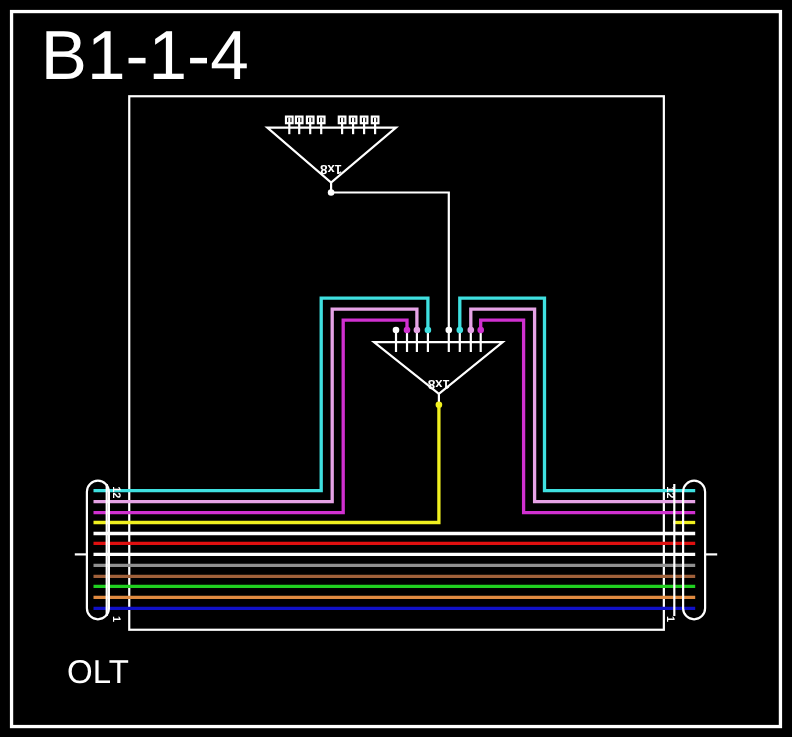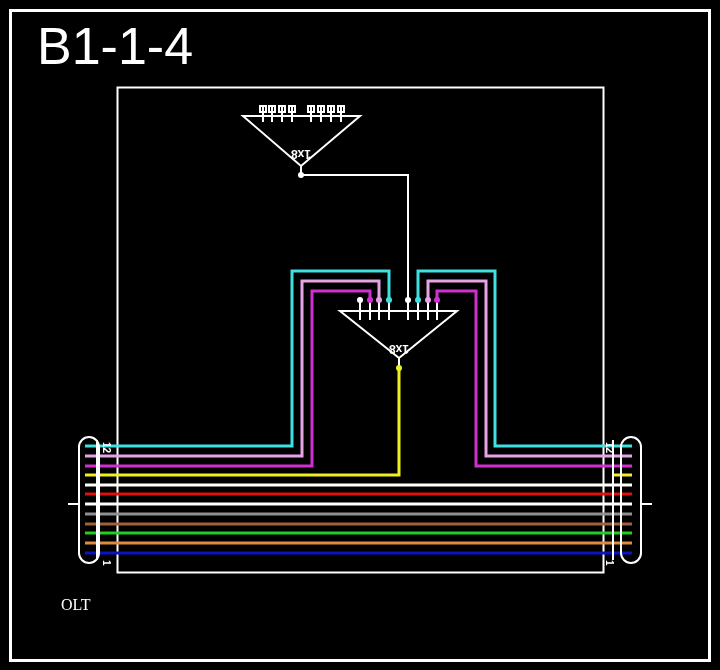--- a/index.html
+++ b/index.html
@@ -1,19 +1,19 @@
 <!DOCTYPE html>
 <html><head>
   <meta charset="utf-8">
   <style>
     html, body { margin: 0; padding: 0; background: #000; }
     body { width: 720px; height: 670px; position: relative; overflow: hidden; font-family: "Liberation Sans", sans-serif; }
     #diagram { position: absolute; left: 0; top: 0; }
-    .title { position: absolute; left: 37px; top: 20px; color: #fff; font-size: 52px; font-family: "Liberation Sans", sans-serif; line-height: 1; }
-    .olt { position: absolute; left: 61px; top: 597px; color: #fff; font-size: 16px; font-family: Liberation Serif, serif; line-height: 1; }
+    .title { position: absolute; left: 37px; top: 20px; color: #fff; font-size: 63px; font-family: "Liberation Sans", sans-serif; line-height: 1; }
+    .olt { position: absolute; left: 61px; top: 597px; color: #fff; font-size: 30px; font-family: Liberation Sans, sans-serif; line-height: 1; }
   </style>
 </head>
 <body>
 
 <div class="title">B1-1-4</div>
 <div class="olt">OLT</div>
 
 <svg id="diagram" width="720" height="670" viewBox="0 0 720 670">
 
   <rect x="10.5" y="10.5" width="699" height="650" fill="none" stroke="#fff" stroke-width="3"></rect>

